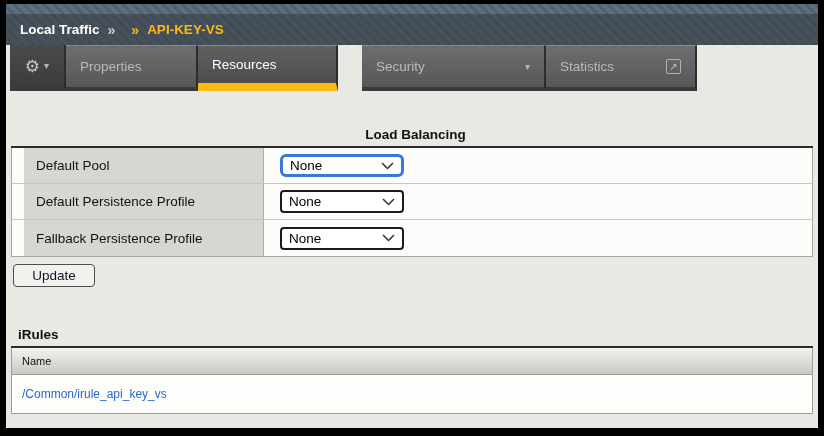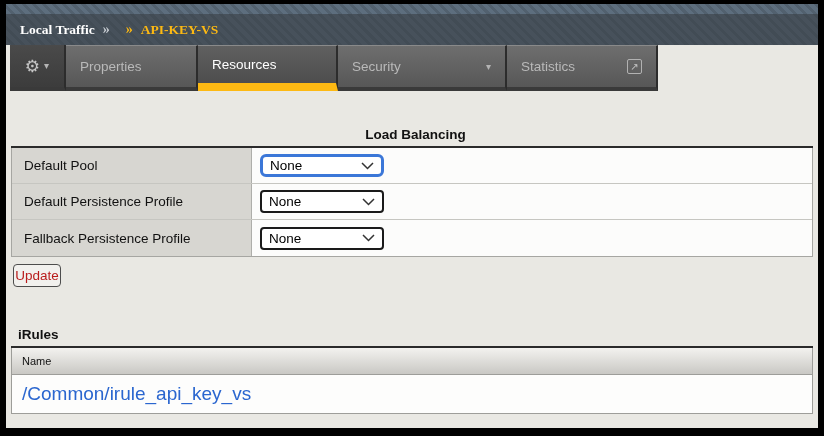--- a/index.html
+++ b/index.html
@@ -25,21 +25,20 @@
   .breadcrumb {
     height: 31px;
     background: repeating-linear-gradient(45deg, #47515b 0 4px, #424c55 4px 7px);
     display: flex;
     align-items: center;
     padding-left: 14px;
     font-size: 13.5px;
     font-weight: bold;
     color: #ffffff;
     white-space: pre;
-    font-family: Liberation Serif, serif;
   }
   .breadcrumb .sep1 { color: #c7ccd2; margin: 0 8px; font-size: 14px; }
   .breadcrumb .sep2 { color: #fdb913; margin: 0 8px; font-size: 14px; }
   .breadcrumb .current { color: #fdb913; }
   
   .tabbar {
     display: flex;
     align-items: stretch;
     height: 46px;
     padding-left: 4px;
@@ -66,21 +65,21 @@
     border-right: 2px solid #2c2c2c;
     border-bottom: 4px solid #3a3a3a;
     color: #b9b9b9;
     font-size: 13.5px;
     padding: 12px 14px;
     cursor: pointer;
     position: relative;
   }
   .tab-properties { width: 132px; }
   .tab-resources  { width: 140px; }
-  .tab-security   { width: 169px; }
+  .tab-security   { width: 184px; margin-left: 24px; }
   .tab-statistics { width: 151px; }
   .tab.active {
     background: linear-gradient(#606060, #4d4d4d);
     color: #ffffff;
     border-bottom: 8px solid #fdb913;
   }
   .tab .tab-caret {
     margin-left: auto;
     color: #b4b4b4;
     font-size: 10px;
@@ -119,26 +118,27 @@
   .lb-row:last-child { border-bottom: none; }
   .lb-label {
     width: 240px;
     background: #d7d6d1;
     border-right: 1px solid #aeaeaa;
     display: flex;
     align-items: center;
     padding-left: 12px;
     font-size: 13.5px;
     color: #111;
+    margin-left: 12px;
   }
   .lb-value {
     flex: 1;
     display: flex;
     align-items: center;
-    padding-left: 8px;
+    padding-left: 16px;
   }
   .select {
     width: 124px;
     height: 23px;
     background: #ffffff;
     border: 2px solid #1a1a1a;
     border-radius: 4px;
     display: flex;
     align-items: center;
     padding: 0 7px;
@@ -146,28 +146,28 @@
     color: #000;
     cursor: pointer;
   }
   .select.focused {
     border: 3px solid #3b77d8;
     border-radius: 6px;
   }
   .select .chev { margin-left: auto; display: flex; }
   .update-btn {
     margin: 7px 0 0 2px;
-    width: 48px;
+    width: 82px;
     height: 23px;
     background: #f2f1ee;
     border: 1.5px solid #4d4d4d;
     border-radius: 4px;
     font-family: "Liberation Sans", sans-serif;
     font-size: 13.5px;
-    color: #b91c1c;
+    color: #0f172a;
     cursor: pointer;
   }
   .irules-title { margin-top: 40px; }
   .irules-table {
     width: 100%;
     border: 1px solid #9d9d99;
     border-top: none;
   }
   .irules-header {
     height: 27px;
@@ -180,21 +180,21 @@
     color: #111;
   }
   .irules-row {
     height: 38px;
     background: #fdfdfc;
     display: flex;
     align-items: center;
     padding-left: 10px;
   }
   .irule-link {
-    font-size: 19px;
+    font-size: 12px;
     color: #2a66cf;
     text-decoration: none;
     cursor: pointer;
   }
 </style>
 </head>
 <body>
 
 <div class="page">
 

